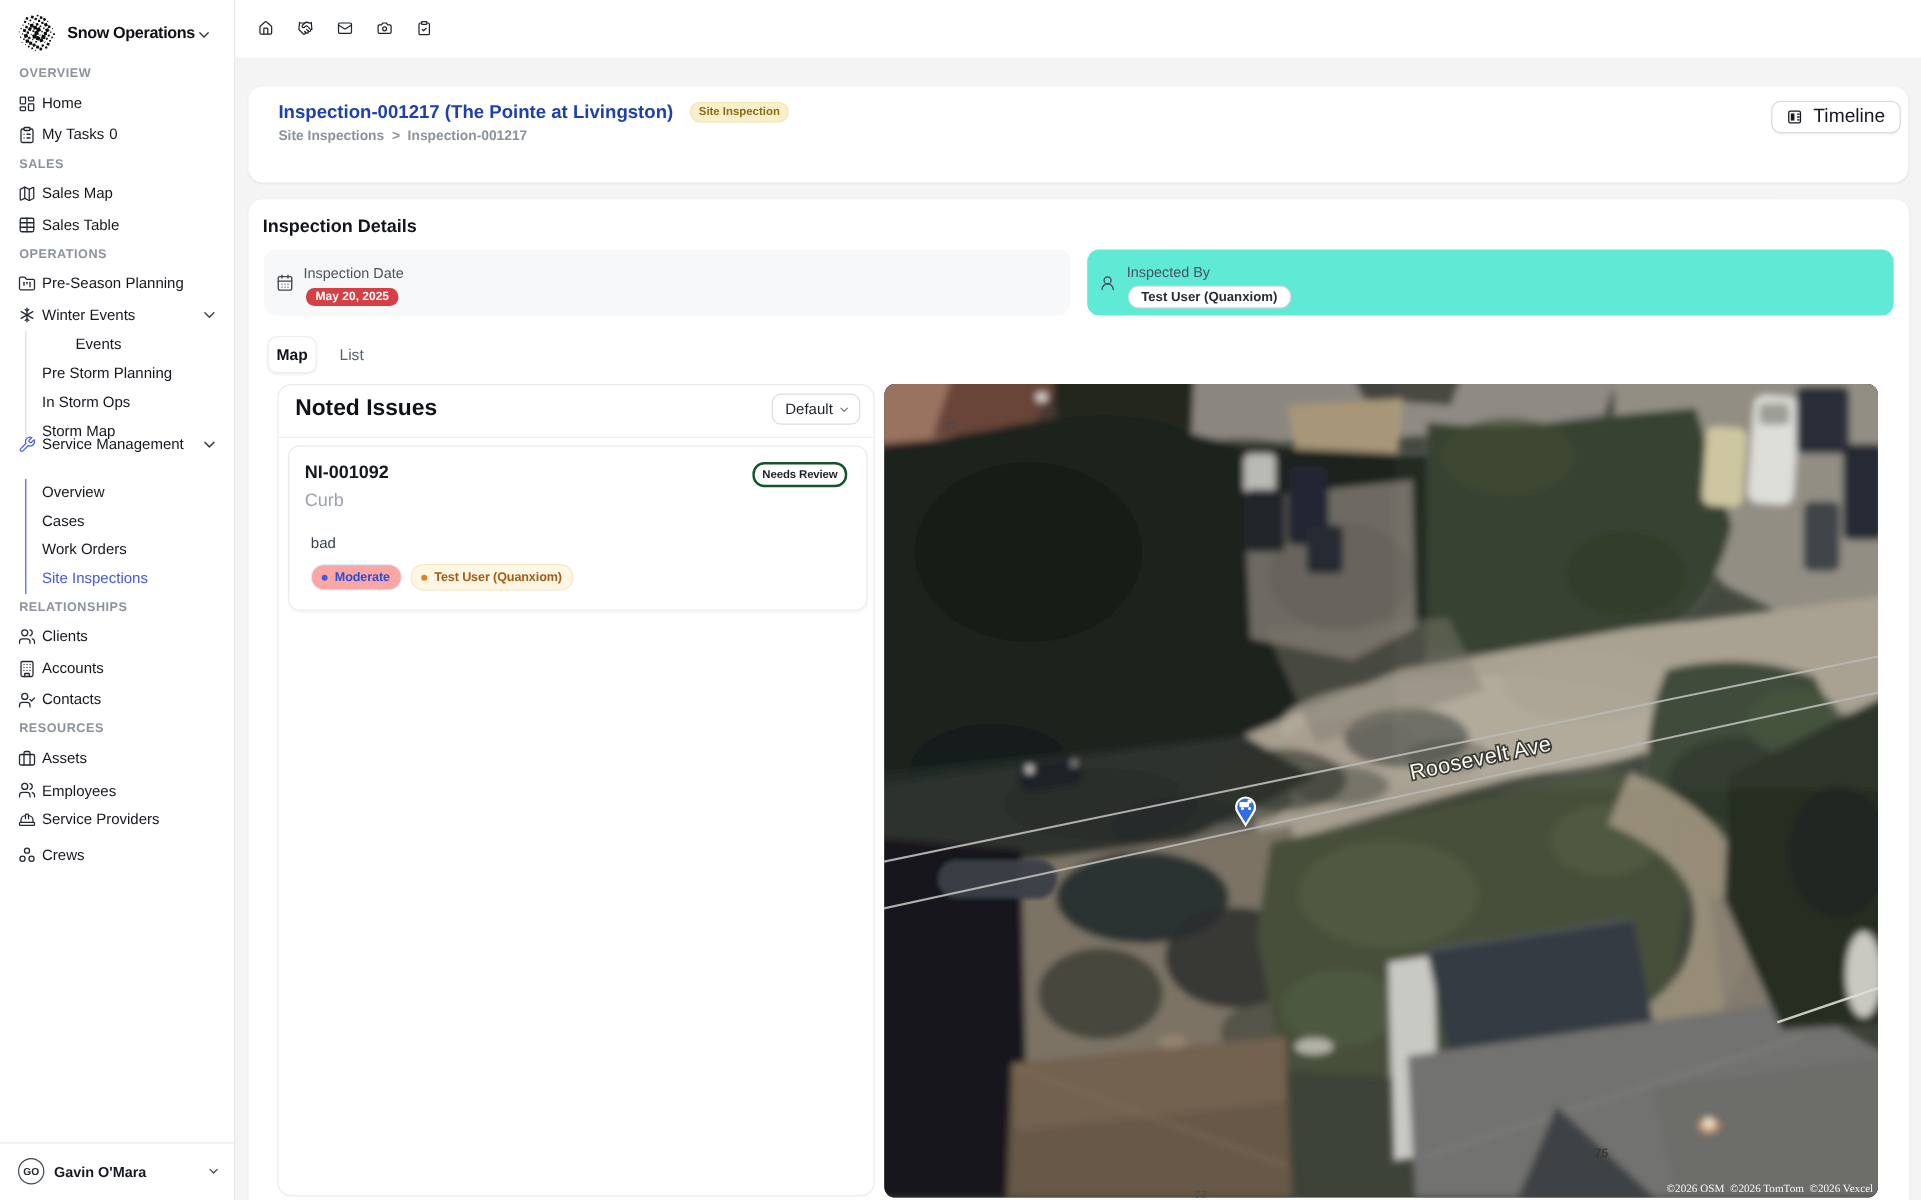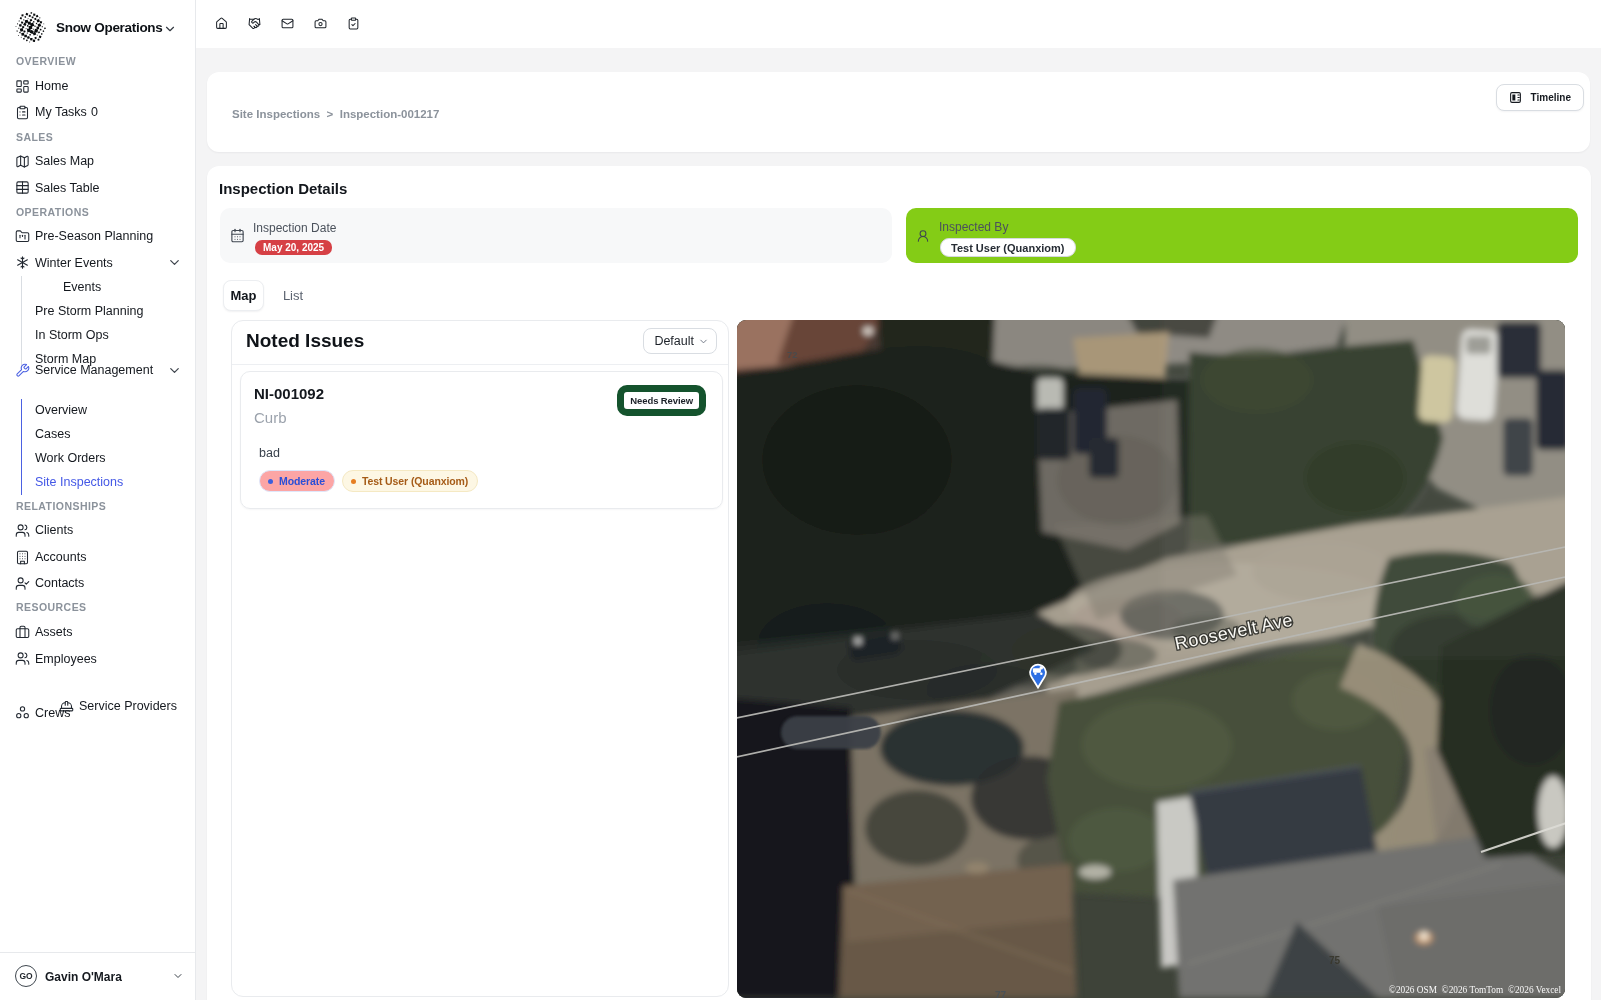--- a/index.html
+++ b/index.html
@@ -262,21 +262,21 @@
     </div>
     <div class="ni" style="top:646.5px;">
       <svg viewBox="0 0 24 24" class="ic">
         <path d="M16 21v-2a4 4 0 0 0-4-4H6a4 4 0 0 0-4 4v2"></path>
         <circle cx="9" cy="7" r="4"></circle>
         <path d="M22 21v-2a4 4 0 0 0-3-3.87"></path>
         <path d="M16 3.13a4 4 0 0 1 0 7.75"></path>
       </svg>
       <span class="t" style="">Employees</span>
     </div>
-    <div class="ni" style="top:694px;margin-left:44px;">
+    <div class="ni" style="top:671px;">
       <svg viewBox="0 0 24 24" class="ic">
         <path d="M2 18a1 1 0 0 0 1 1h18a1 1 0 0 0 1-1v-2a1 1 0 0 0-1-1H3a1 1 0 0 0-1 1z"></path>
         <path d="M10 10V5a1 1 0 0 1 1-1h2a1 1 0 0 1 1 1v5"></path>
         <path d="M4 15v-3a6 6 0 0 1 6-6"></path>
         <path d="M14 6a6 6 0 0 1 6 6v3"></path>
       </svg>
       <span class="t" style="">Service Providers</span>
     </div>
     <div class="ni" style="top:700.5px;">
       <svg viewBox="0 0 24 24" class="ic">
@@ -289,30 +289,33 @@
 <div style="position:absolute;left:0;top:952px;width:196px;border-top:1px solid #e7e9ec"></div>
 <div style="position:absolute;left:15px;top:965px;width:22px;height:22px;border-radius:50%;border:1.5px solid #3f474f;display:flex;align-items:center;justify-content:center;font-size:8.5px;font-weight:700;color:#23282e">GO</div>
 <div style="position:absolute;left:45px;top:970px;font-size:12px;font-weight:700;color:#15191f">Gavin O'Mara</div>
 <svg viewBox="0 0 24 24" class="ic" style="position:absolute;left:172px;top:970px;width:12px;height:12px;stroke:#3c434b;stroke-width:2">
       <path d="m6 9 6 6 6-6"></path>
     </svg>
 </div>
 <div id="maincontent">
 
 <div class="card" style="left:207px;top:72px;width:1383px;height:80px">
+  <div style="position:absolute;left:25px;top:85px;font-size:15.5px;font-weight:700;color:#1e40af;top:13px">Inspection-001217 (The Pointe at Livingston)
+    <span style="display:inline-block;vertical-align:2px;margin-left:10px;background:#faf0cb;border:1px solid #f3e5af;color:#8a6c16;font-size:9.5px;font-weight:700;padding:2px 6px;border-radius:8px">Site Inspection</span>
+  </div>
   <div style="position:absolute;left:25px;top:36px;font-size:11.5px;font-weight:600;color:#8b929b">Site Inspections&nbsp;&nbsp;&gt;&nbsp;&nbsp;Inspection-001217</div>
   <div style="position:absolute;right:6px;top:12px;height:27px;display:flex;align-items:center;gap:9px;border:1px solid #d9dde2;border-radius:8px;background:#fff;padding:0 12px;box-shadow:0 1px 2px rgba(16,24,40,.05)">
         <svg viewBox="0 0 24 24" class="ic" style="width:13px;height:13px;stroke:#15191f;stroke-width:2;flex:none">
           <rect x="3" y="3" width="18" height="18" rx="2.5"></rect>
           <rect x="6.2" y="6.5" width="5.5" height="11" fill="#15191f" stroke="none"></rect>
           <path d="M16.5 7.5h2.5"></path>
           <path d="M16.5 12h2.5"></path>
           <path d="M16.5 16.5h2.5"></path>
         </svg>
-        <span style="font-size:10px;font-weight:700;color:#15191f">Timeline</span>
+        <span style="font-size:16px;font-weight:400;color:#15191f">Timeline</span>
       </div>
 </div>
 
 <div class="card" style="left:207px;top:166px;width:1384px;height:856px">
   <div style="position:absolute;left:12px;top:14px;font-size:15px;font-weight:700;color:#12161c">Inspection Details</div>
   <div style="position:absolute;left:13px;top:42px;width:672px;height:55px;background:#f7f8f9;border-radius:10px">
     <svg viewBox="0 0 24 24" class="ic" style="position:absolute;left:10px;top:20px;width:15px;height:15px;stroke:#3f4650;stroke-width:1.8">
           <path d="M8 2v4"></path>
           <path d="M16 2v4"></path>
           <rect x="3" y="4" width="18" height="18" rx="2"></rect>
@@ -320,42 +323,42 @@
           <path d="M8 14h.01"></path>
           <path d="M12 14h.01"></path>
           <path d="M16 14h.01"></path>
           <path d="M8 18h.01"></path>
           <path d="M12 18h.01"></path>
           <path d="M16 18h.01"></path>
         </svg>
     <div style="position:absolute;left:33px;top:13px;font-size:12px;font-weight:500;color:#4b525c">Inspection Date</div>
     <div style="position:absolute;left:35px;top:32px;background:#d64045;color:#fff;font-size:10px;font-weight:700;padding:2px 8px;border-radius:7px">May 20, 2025</div>
   </div>
-  <div style="position:absolute;left:699px;top:42px;width:672px;height:55px;background:#84cc16;border-radius:10px">
+  <div style="position:absolute;left:699px;top:42px;width:672px;height:55px;background:#5eead4;border-radius:10px">
     <svg viewBox="0 0 24 24" class="ic" style="position:absolute;left:10px;top:21px;width:14px;height:14px;stroke:#3f4650;stroke-width:1.8">
           <circle cx="12" cy="8" r="5"></circle>
           <path d="M20 21a8 8 0 0 0-16 0"></path>
         </svg>
     <div style="position:absolute;left:33px;top:12px;font-size:12px;font-weight:500;color:#4b525c">Inspected By</div>
     <div style="position:absolute;left:34px;top:30px;background:#fff;border:1px solid #d5d9de;color:#262c34;font-size:11px;font-weight:700;padding:2.5px 10px;border-radius:9px">Test User (Quanxiom)</div>
   </div>
 
   <div style="position:absolute;left:16px;top:114px;width:41px;height:31px;background:#fff;border:1px solid #eceef1;border-radius:8px;box-shadow:0 1px 2px rgba(16,24,40,.06);display:flex;align-items:center;justify-content:center;font-size:13px;font-weight:700;color:#12161c">Map</div>
   <div style="position:absolute;left:66px;top:114px;width:40px;height:31px;display:flex;align-items:center;justify-content:center;font-size:13px;font-weight:500;color:#5b6370">List</div>
 
   <div style="position:absolute;left:24px;top:154px;width:498px;height:677px;background:#fff;border:1px solid #e9ebee;border-radius:12px">
     <div style="position:absolute;left:0;top:0;width:100%;height:44px;border-bottom:1px solid #edeff2">
       <div style="position:absolute;left:14px;top:9px;font-size:19px;font-weight:700;color:#0f1318">Noted Issues</div>
       <div style="position:absolute;right:11px;top:7px;height:26px;display:flex;align-items:center;border:1px solid #d9dde2;border-radius:8px;background:#fff;padding:0 7px 0 10px;font-size:12.5px;font-weight:500;color:#1c2128">Default<svg viewBox="0 0 24 24" style="width:11px;height:11px;fill:none;stroke:#6a7280;stroke-width:2;stroke-linecap:round;stroke-linejoin:round;margin-left:4px">
               <path d="m6 9 6 6 6-6"></path>
             </svg></div>
     </div>
     <div style="position:absolute;left:8px;top:50px;width:483px;height:138px;border:1px solid #e9ebee;border-radius:10px;box-shadow:0 1px 2px rgba(16,24,40,.04)">
       <div style="position:absolute;left:13px;top:13px;font-size:15px;font-weight:700;color:#14181e">NI-001092</div>
-      <div style="position:absolute;right:16px;top:13px;border:7px solid #14532d;border-radius:10px;padding:3px 6px;font-size:9.5px;font-weight:700;color:#1c2128;letter-spacing:-.1px">Needs Review</div>
+      <div style="position:absolute;right:16px;top:13px;border:2px solid #14532d;border-radius:10px;padding:3px 6px;font-size:9.5px;font-weight:700;color:#1c2128;letter-spacing:-.1px">Needs Review</div>
       <div style="position:absolute;left:13px;top:37px;font-size:15px;font-weight:400;color:#9ba2ac">Curb</div>
       <div style="position:absolute;left:18px;top:74px;font-size:12.5px;font-weight:500;color:#39414c">bad</div>
       <div style="position:absolute;left:18px;top:98px;display:flex;gap:7px">
         <span class="pill" style="background:#fca5a5;border:1px solid #dfe7fa;color:#2a4fd7;font-size:10.5px;letter-spacing:-.1px;padding:2px 9px 2px 8px;height:22px"><span style="width:5px;height:5px;border-radius:50%;background:#3b5fdd;margin-right:6px"></span>Moderate</span>
         <span class="pill" style="background:#fdf7e4;border:1px solid #f5e9c3;color:#a55b17;font-size:10.5px;letter-spacing:-.1px;padding:2px 9px 2px 8px;height:22px"><span style="width:5px;height:5px;border-radius:50%;background:#e67e22;margin-right:6px"></span>Test User (Quanxiom)</span>
       </div>
     </div>
   </div>
   <div id="mapbox" style="position:absolute;left:530px;top:154px;width:828px;height:678px;border-radius:9px;overflow:hidden;background:#4a4f44"><svg viewBox="0 0 828 678" width="828" height="678">
 <defs>

